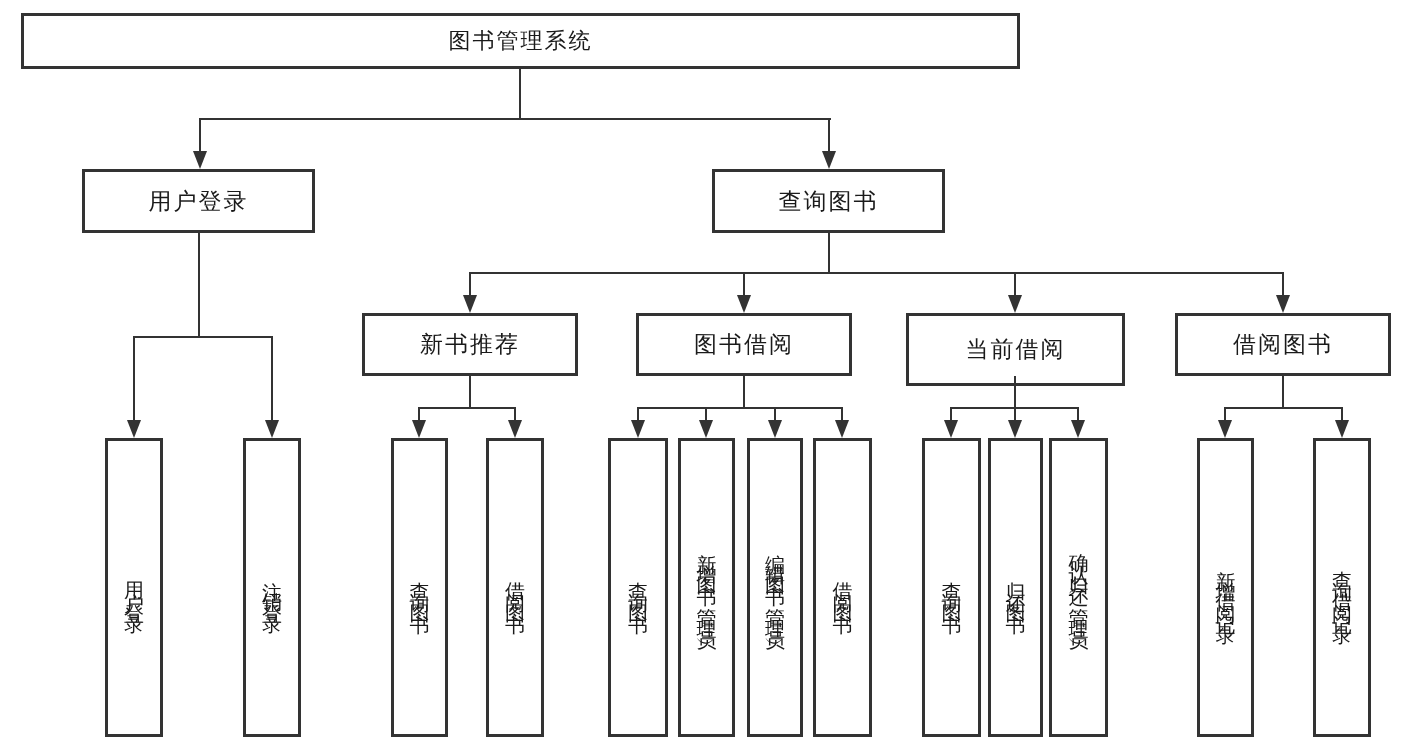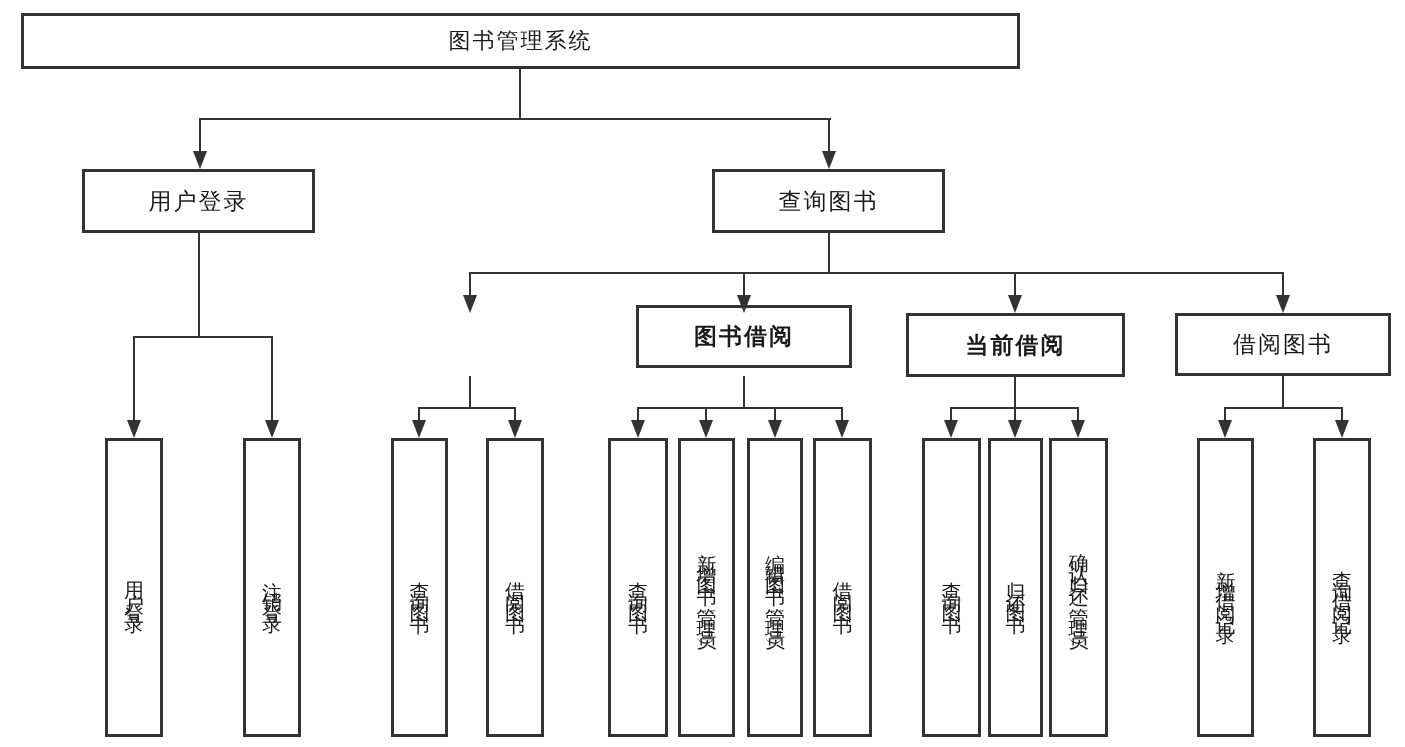--- a/index.html
+++ b/index.html
@@ -41,26 +41,29 @@
   </div>
 
   <div class="box" style="left:82px;top:169px;width:233px;height:64px;">
     <span class="hlabel">用户登录</span>
   </div>
 
   <div class="box" style="left:712px;top:169px;width:233px;height:64px;">
     <span class="hlabel">查询图书</span>
   </div>
 
+  <div class="box" style="left:362px;top:313px;width:216px;height:63px;">
+    <span class="hlabel">新书推荐</span>
+  </div>
 
-  <div class="box" style="left:636px;top:305px;width:216px;height:63px;font-weight:bold;">
+  <div class="box" style="left:636px;top:313px;width:216px;height:63px;">
     <span class="hlabel">图书借阅</span>
   </div>
 
-  <div class="box" style="left:906px;top:313px;width:219px;height:64px;font-weight:bold;">
+  <div class="box" style="left:906px;top:313px;width:219px;height:73px;">
     <span class="hlabel">当前借阅</span>
   </div>
 
   <div class="box" style="left:1175px;top:313px;width:216px;height:63px;">
     <span class="hlabel">借阅图书</span>
   </div>
 
   <div class="box leaf" style="left:105px;top:438px;width:58px;height:299px;">
     <span class="vlabel">用户登录</span>
   </div>

